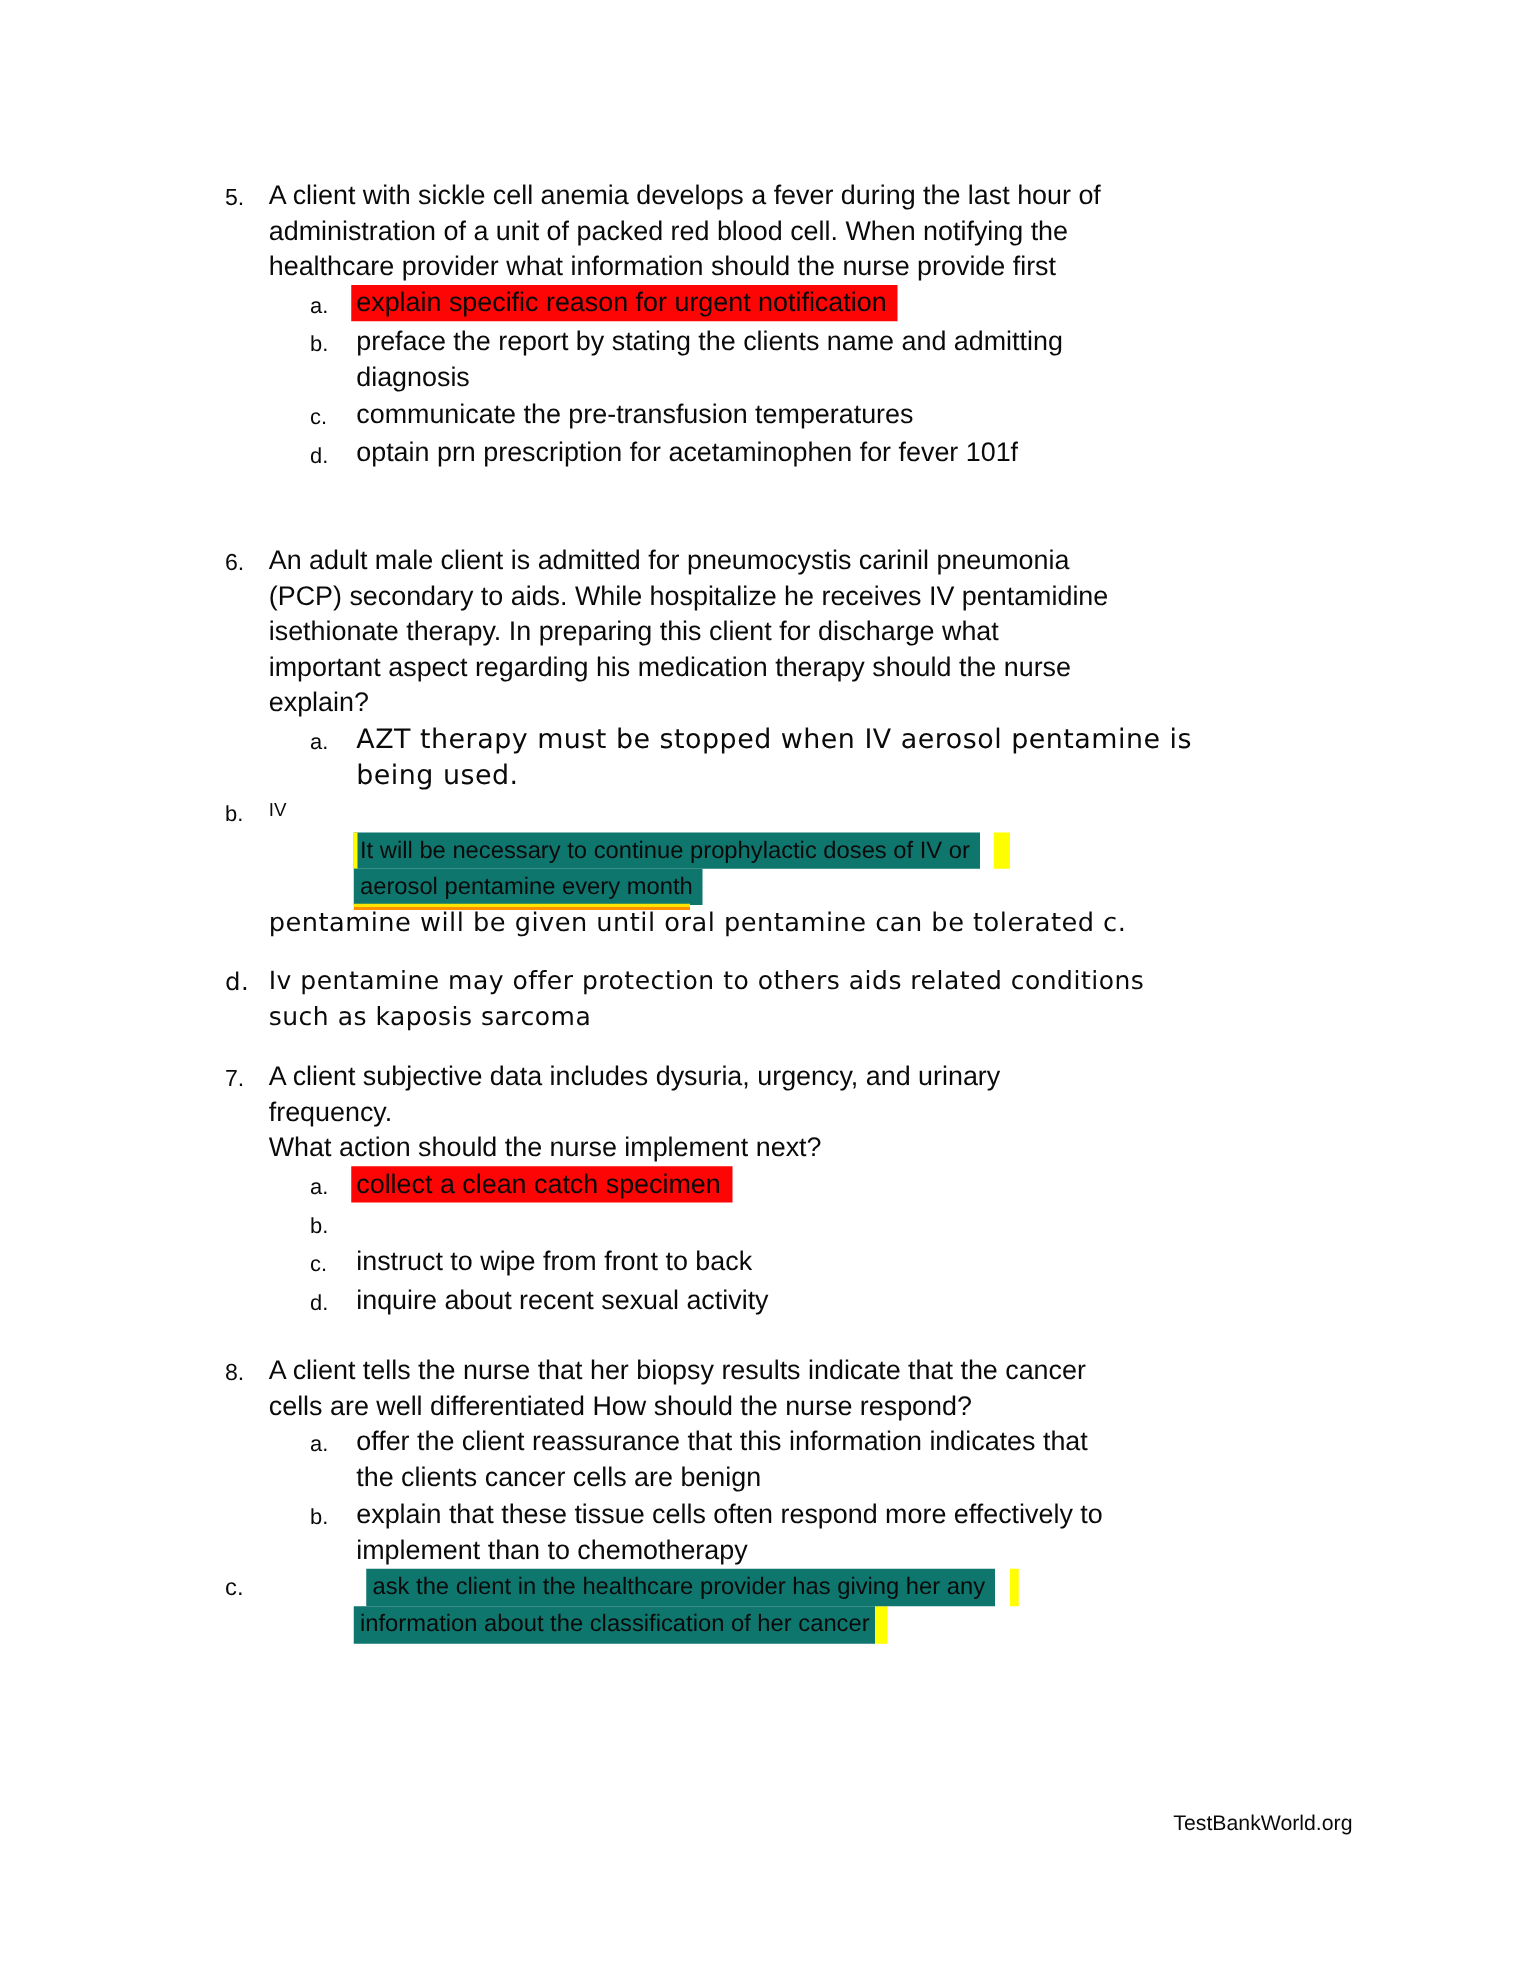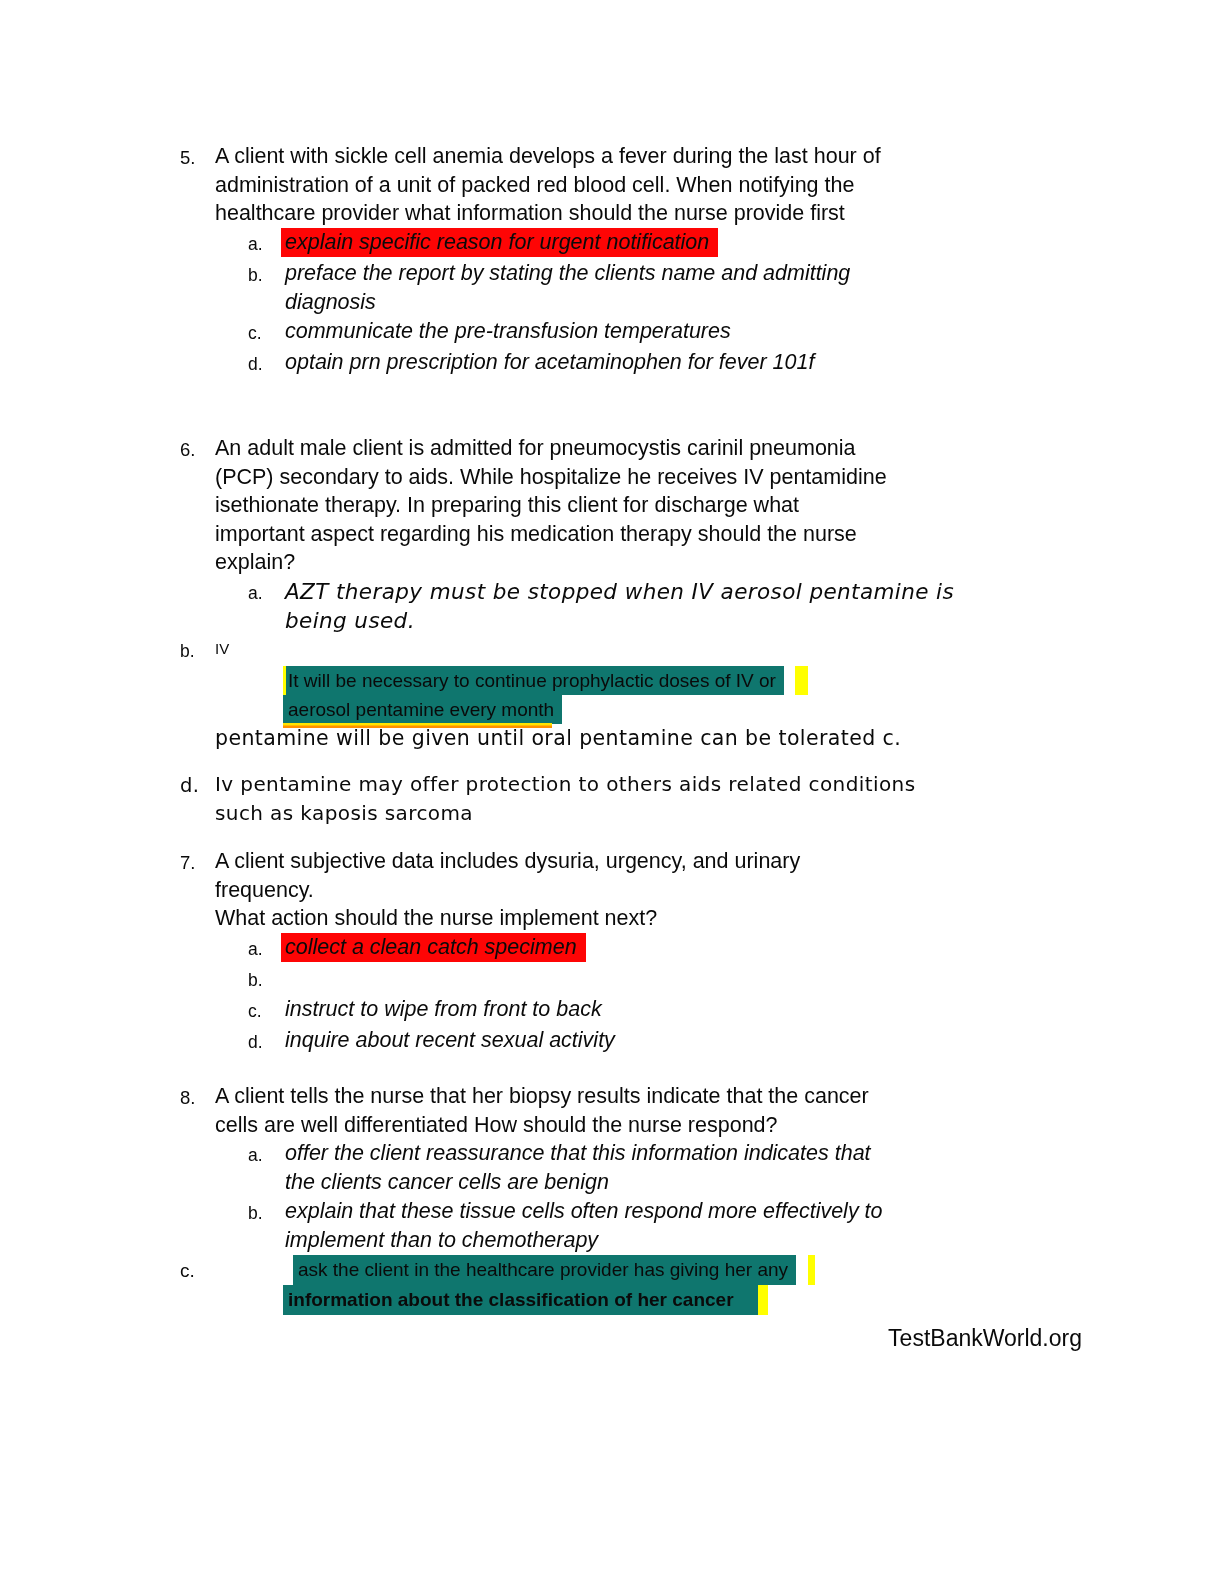--- a/index.html
+++ b/index.html
@@ -25,21 +25,21 @@
     font-size:18.5px; line-height:28.6px; padding-top:2px;
   }
   .qbody { flex:1; min-width:0; }
 
   .stem .line { font-size:21.5px; line-height:28.6px; white-space:nowrap; }
 
   .opts { margin-left:33px; }
   .optrow { display:flex; align-items:flex-start; }
   .optletter { flex:0 0 37px; font-size:17.5px; line-height:29px; padding-top:2px; }
   .opttext { min-width:0; }
-  .opttext .line { font-size:21.5px; line-height:29px; white-space:nowrap;font-style:italic; }
+  .opttext .line { font-size:21.5px; line-height:29px; white-space:nowrap; }
 
   
   .wide { font-family:"DejaVu Sans", sans-serif; font-size:20px; letter-spacing:0.4px; }
   .qnum.wide { font-size:19.5px; }
 
   
   .hl-red {
     display:inline-block;
     background:#fe0505;
     line-height:29px;
@@ -69,22 +69,22 @@
 
   .ybar { display:inline-block; vertical-align:top; background:#ffff00; height:29px; }
   .ybar.g6  { width:13px; margin-left:11px; }
   .ybar.g8a { width:7px;  margin-left:12px; height:30px; }
   .ybar.g8b { width:10px; margin-left:0;  height:30px; }
 
   .contline { font-size:20.5px; line-height:29px; white-space:nowrap; }
   .spacer16 { height:17px; }
 
   .footer {
-    position:absolute; top:1327px; right:142px;
-    font-size:23px; line-height:22px;
+    position:absolute; top:1448px; right:142px;
+    font-size:17px; line-height:22px;
   }
 </style>
 </head>
 <body>
 
 <div class="page">
 
   <div class="q" id="q5">
     <div class="qrow">
       <div class="qnum">5.</div>
@@ -234,21 +234,21 @@
             </div>
           </div>
         </div>
       </div>
     </div>
     <div class="qrow">
       <div class="qnum" style="font-size:19px;">c.</div>
       <div class="qbody">
         <div class="hlblock">
           <div class="hlline" style="height:30px;margin-left:10px;"><span class="redspan" style="line-height:30px;">ask the client in the healthcare provider has giving her any</span><span class="ybar g8a"></span></div>
-          <div class="hlline" style="height:30px;"><span class="redspan" style="line-height:30px; padding-right:24px;font-weight:bold;">information about the classification of her cancer</span><span class="ybar g8b"></span></div>
+          <div class="hlline" style="height:30px;"><span class="redspan" style="line-height:30px; padding-right:4px;">information about the classification of her cancer</span><span class="ybar g8b"></span></div>
         </div>
       </div>
     </div>
   </div>
 
   <div class="footer">TestBankWorld.org</div>
 
 </div>
 
 </body></html>

